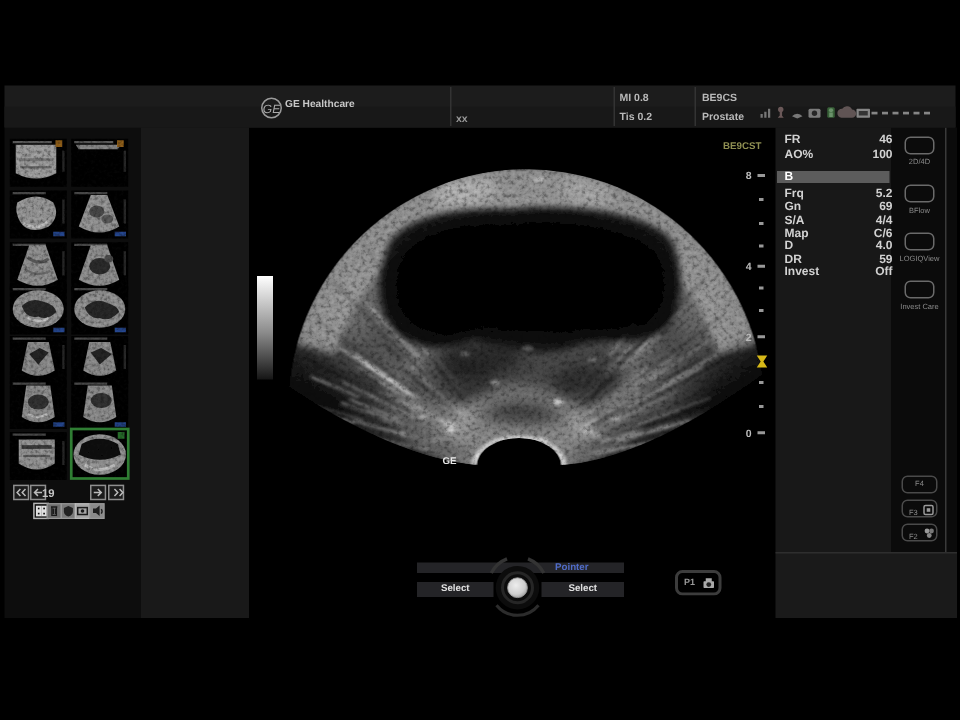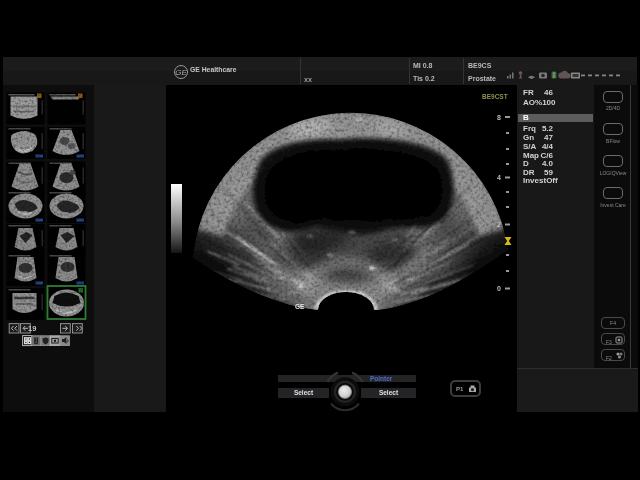--- a/index.html
+++ b/index.html
@@ -12,21 +12,21 @@
 .sep{position:absolute;top:1px;width:1px;height:26px;background:#333;}
 .tb{position:absolute;color:#b9b9b9;font-size:7px;font-weight:bold;line-height:7px;}
 
 #sideA{left:3px;top:85px;width:91px;height:327px;background:#0d0d0d;}
 #sideB{left:94px;top:85px;width:72px;height:327px;background:#191919;}
 
 #main{left:166px;top:85px;width:351px;height:327px;background:#000;}
 
 #rpanel{left:517px;top:85px;width:77px;height:283px;background:#181818;}
 #rcol{left:594px;top:85px;width:44px;height:283px;background:#0b0b0b;}
-.prow{position:absolute;z-index:6;left:6px;width:30px;color:#d2d2d2;font-size:8px;font-weight:bold;line-height:9px;display:flex;justify-content:space-between;}
+.prow{position:absolute;z-index:6;left:6px;width:72px;color:#d2d2d2;font-size:8px;font-weight:bold;line-height:9px;display:flex;justify-content:space-between;}
 .bbar{position:absolute;z-index:6;left:1px;top:29px;width:75px;height:8px;background:#5c5c5c;color:#fff;font-size:8px;font-weight:bold;line-height:8px;padding-left:5px;}
 .rbtn{position:absolute;z-index:6;left:9px;width:20px;height:12px;border:1px solid #6a6a6a;border-radius:4px;}
 .rlab{position:absolute;z-index:6;width:44px;left:-3px;text-align:center;color:#8a8a8a;font-size:5px;line-height:5px;}
 .fbtn{position:absolute;z-index:6;left:7px;width:24px;height:12px;border:1px solid #4a4a4a;border-radius:4px;color:#8a8a8a;font-size:5px;line-height:10px;text-align:center;}
 
 .ctlbar{position:absolute;z-index:4;background:#242427;color:#e0e0e0;font-size:6.5px;font-weight:bold;text-align:center;}
 </style>
 </head>
 <body>
 <div id="stage">
@@ -344,21 +344,21 @@
         <span>AO%</span>
         <span>100</span>
       </div>
   <div class="bbar">B</div>
   <div class="prow" style="top:39px">
         <span>Frq</span>
         <span>5.2</span>
       </div>
   <div class="prow" style="top:47.5px">
         <span>Gn</span>
-        <span>47</span>
+        <span>69</span>
       </div>
   <div class="prow" style="top:56.5px">
         <span>S/A</span>
         <span>4/4</span>
       </div>
   <div class="prow" style="top:65.5px">
         <span>Map</span>
         <span>C/6</span>
       </div>
   <div class="prow" style="top:74px">

